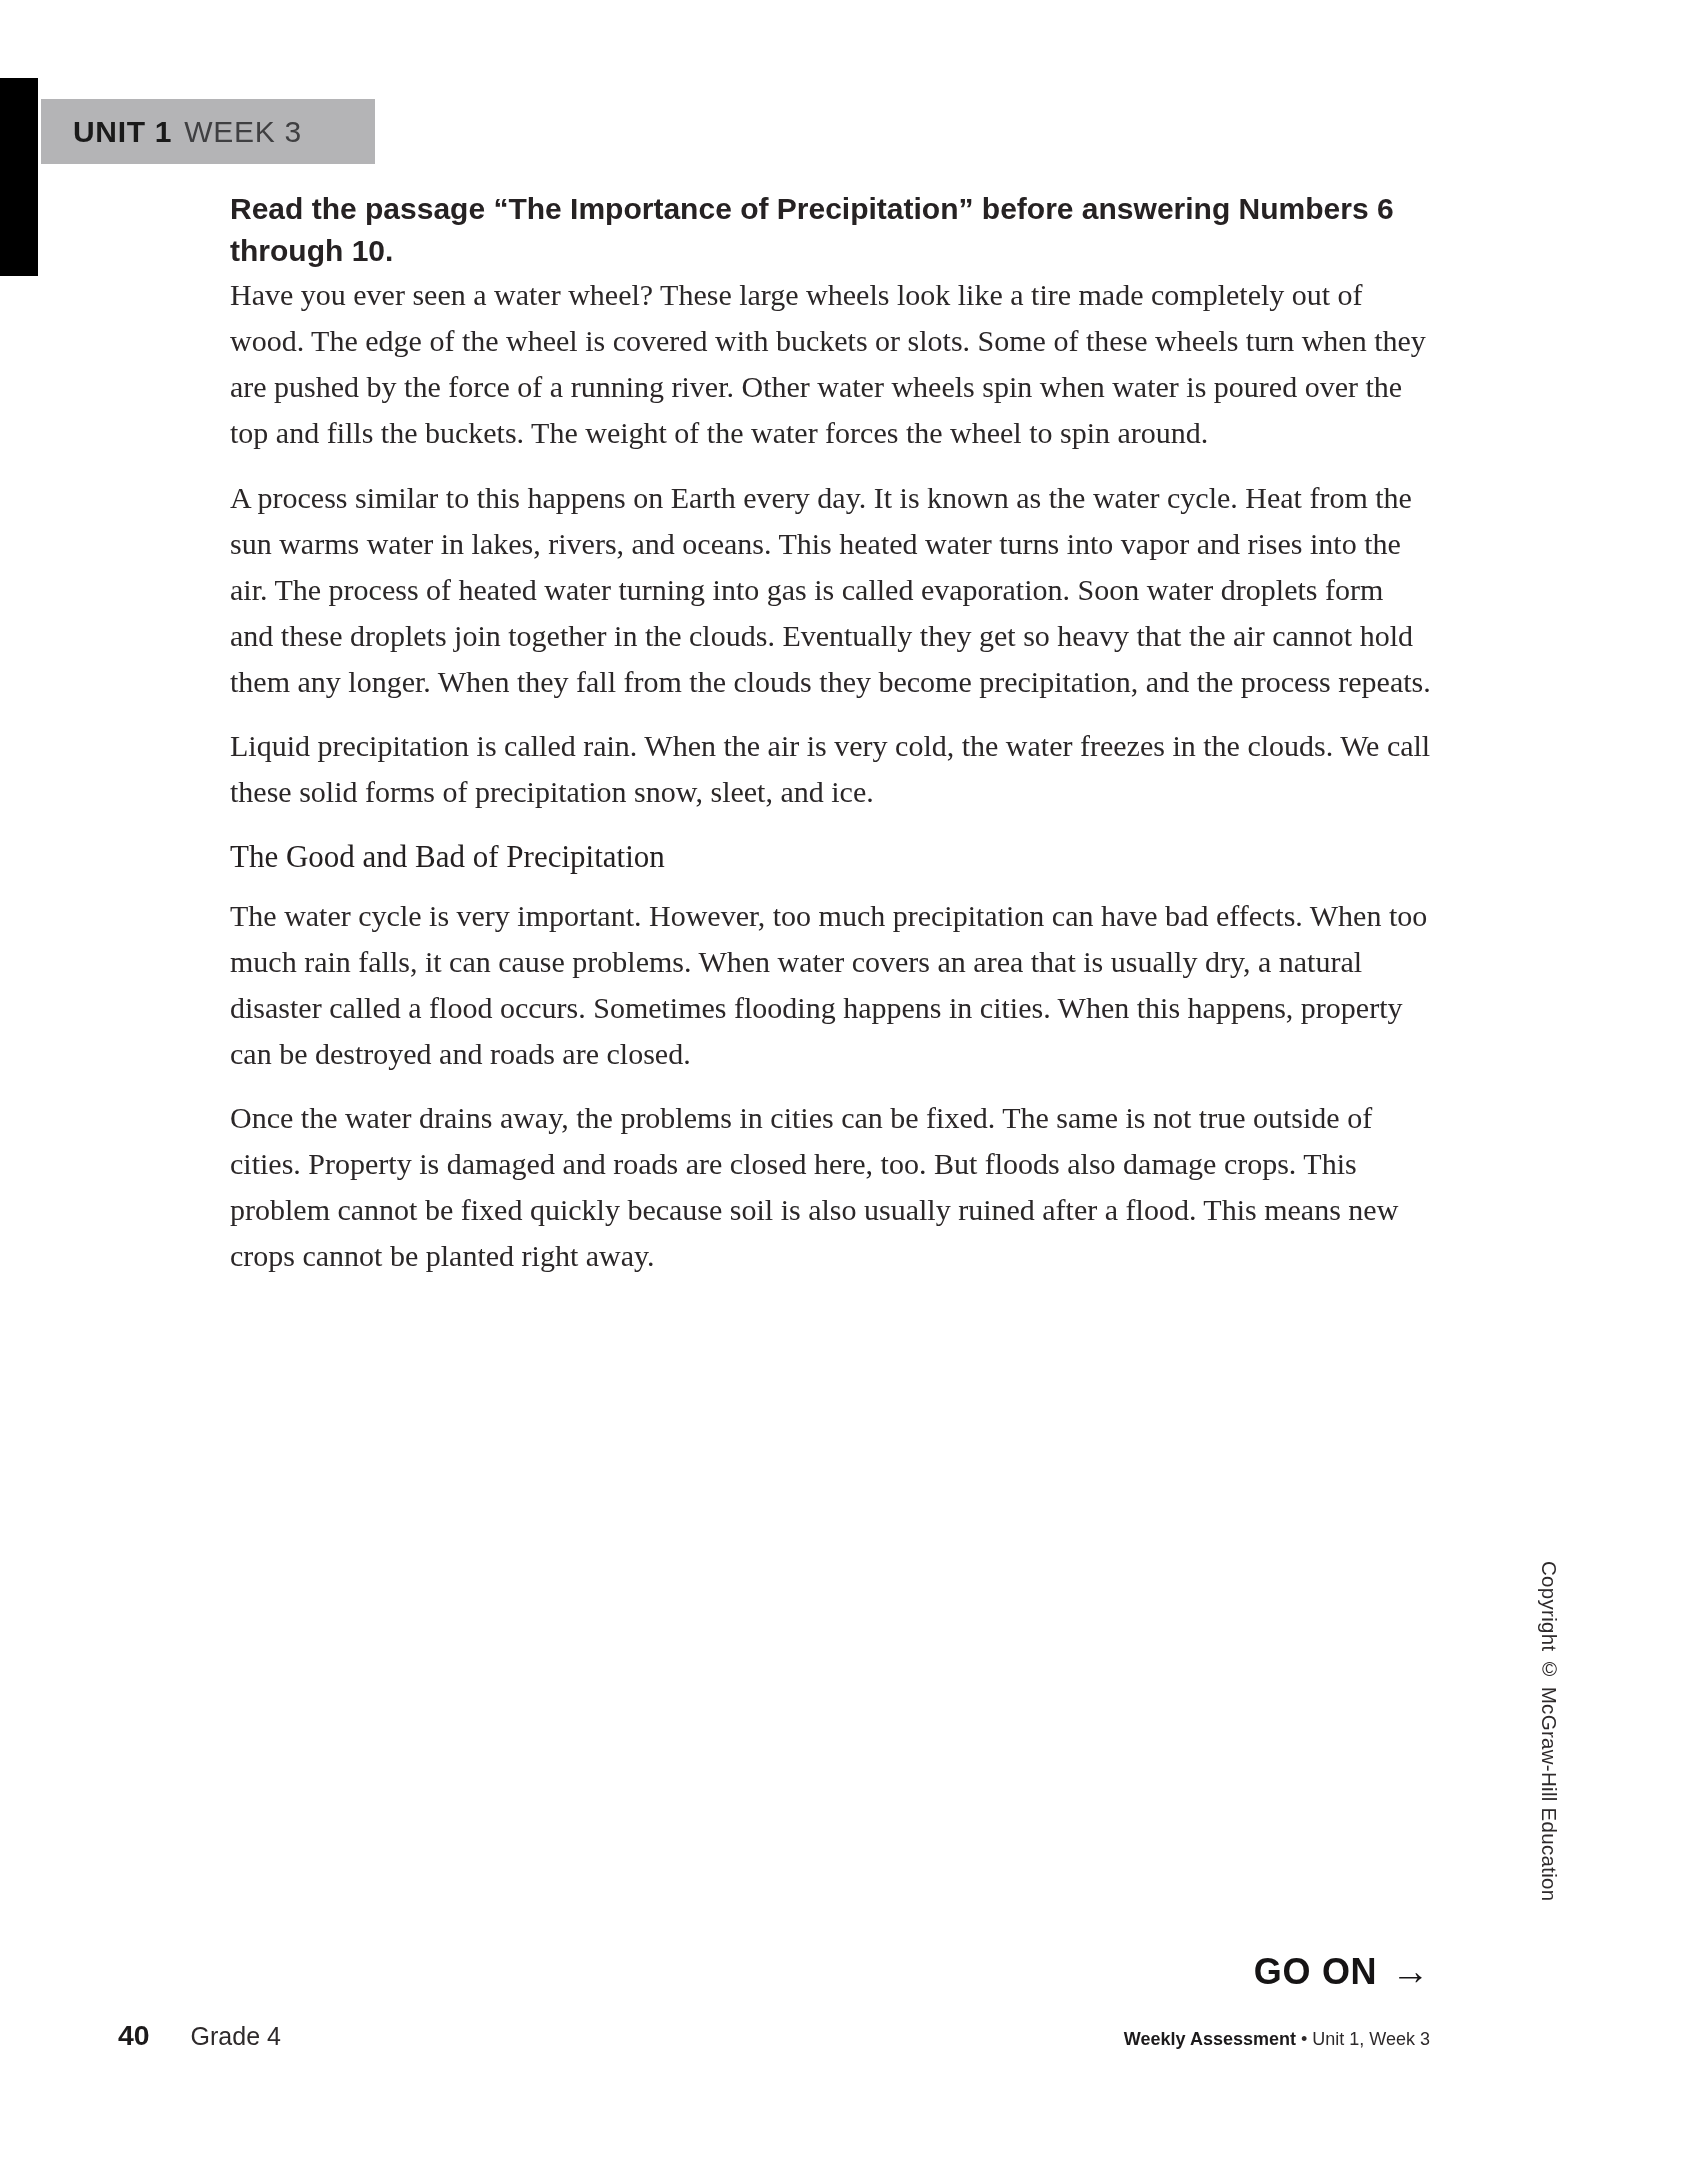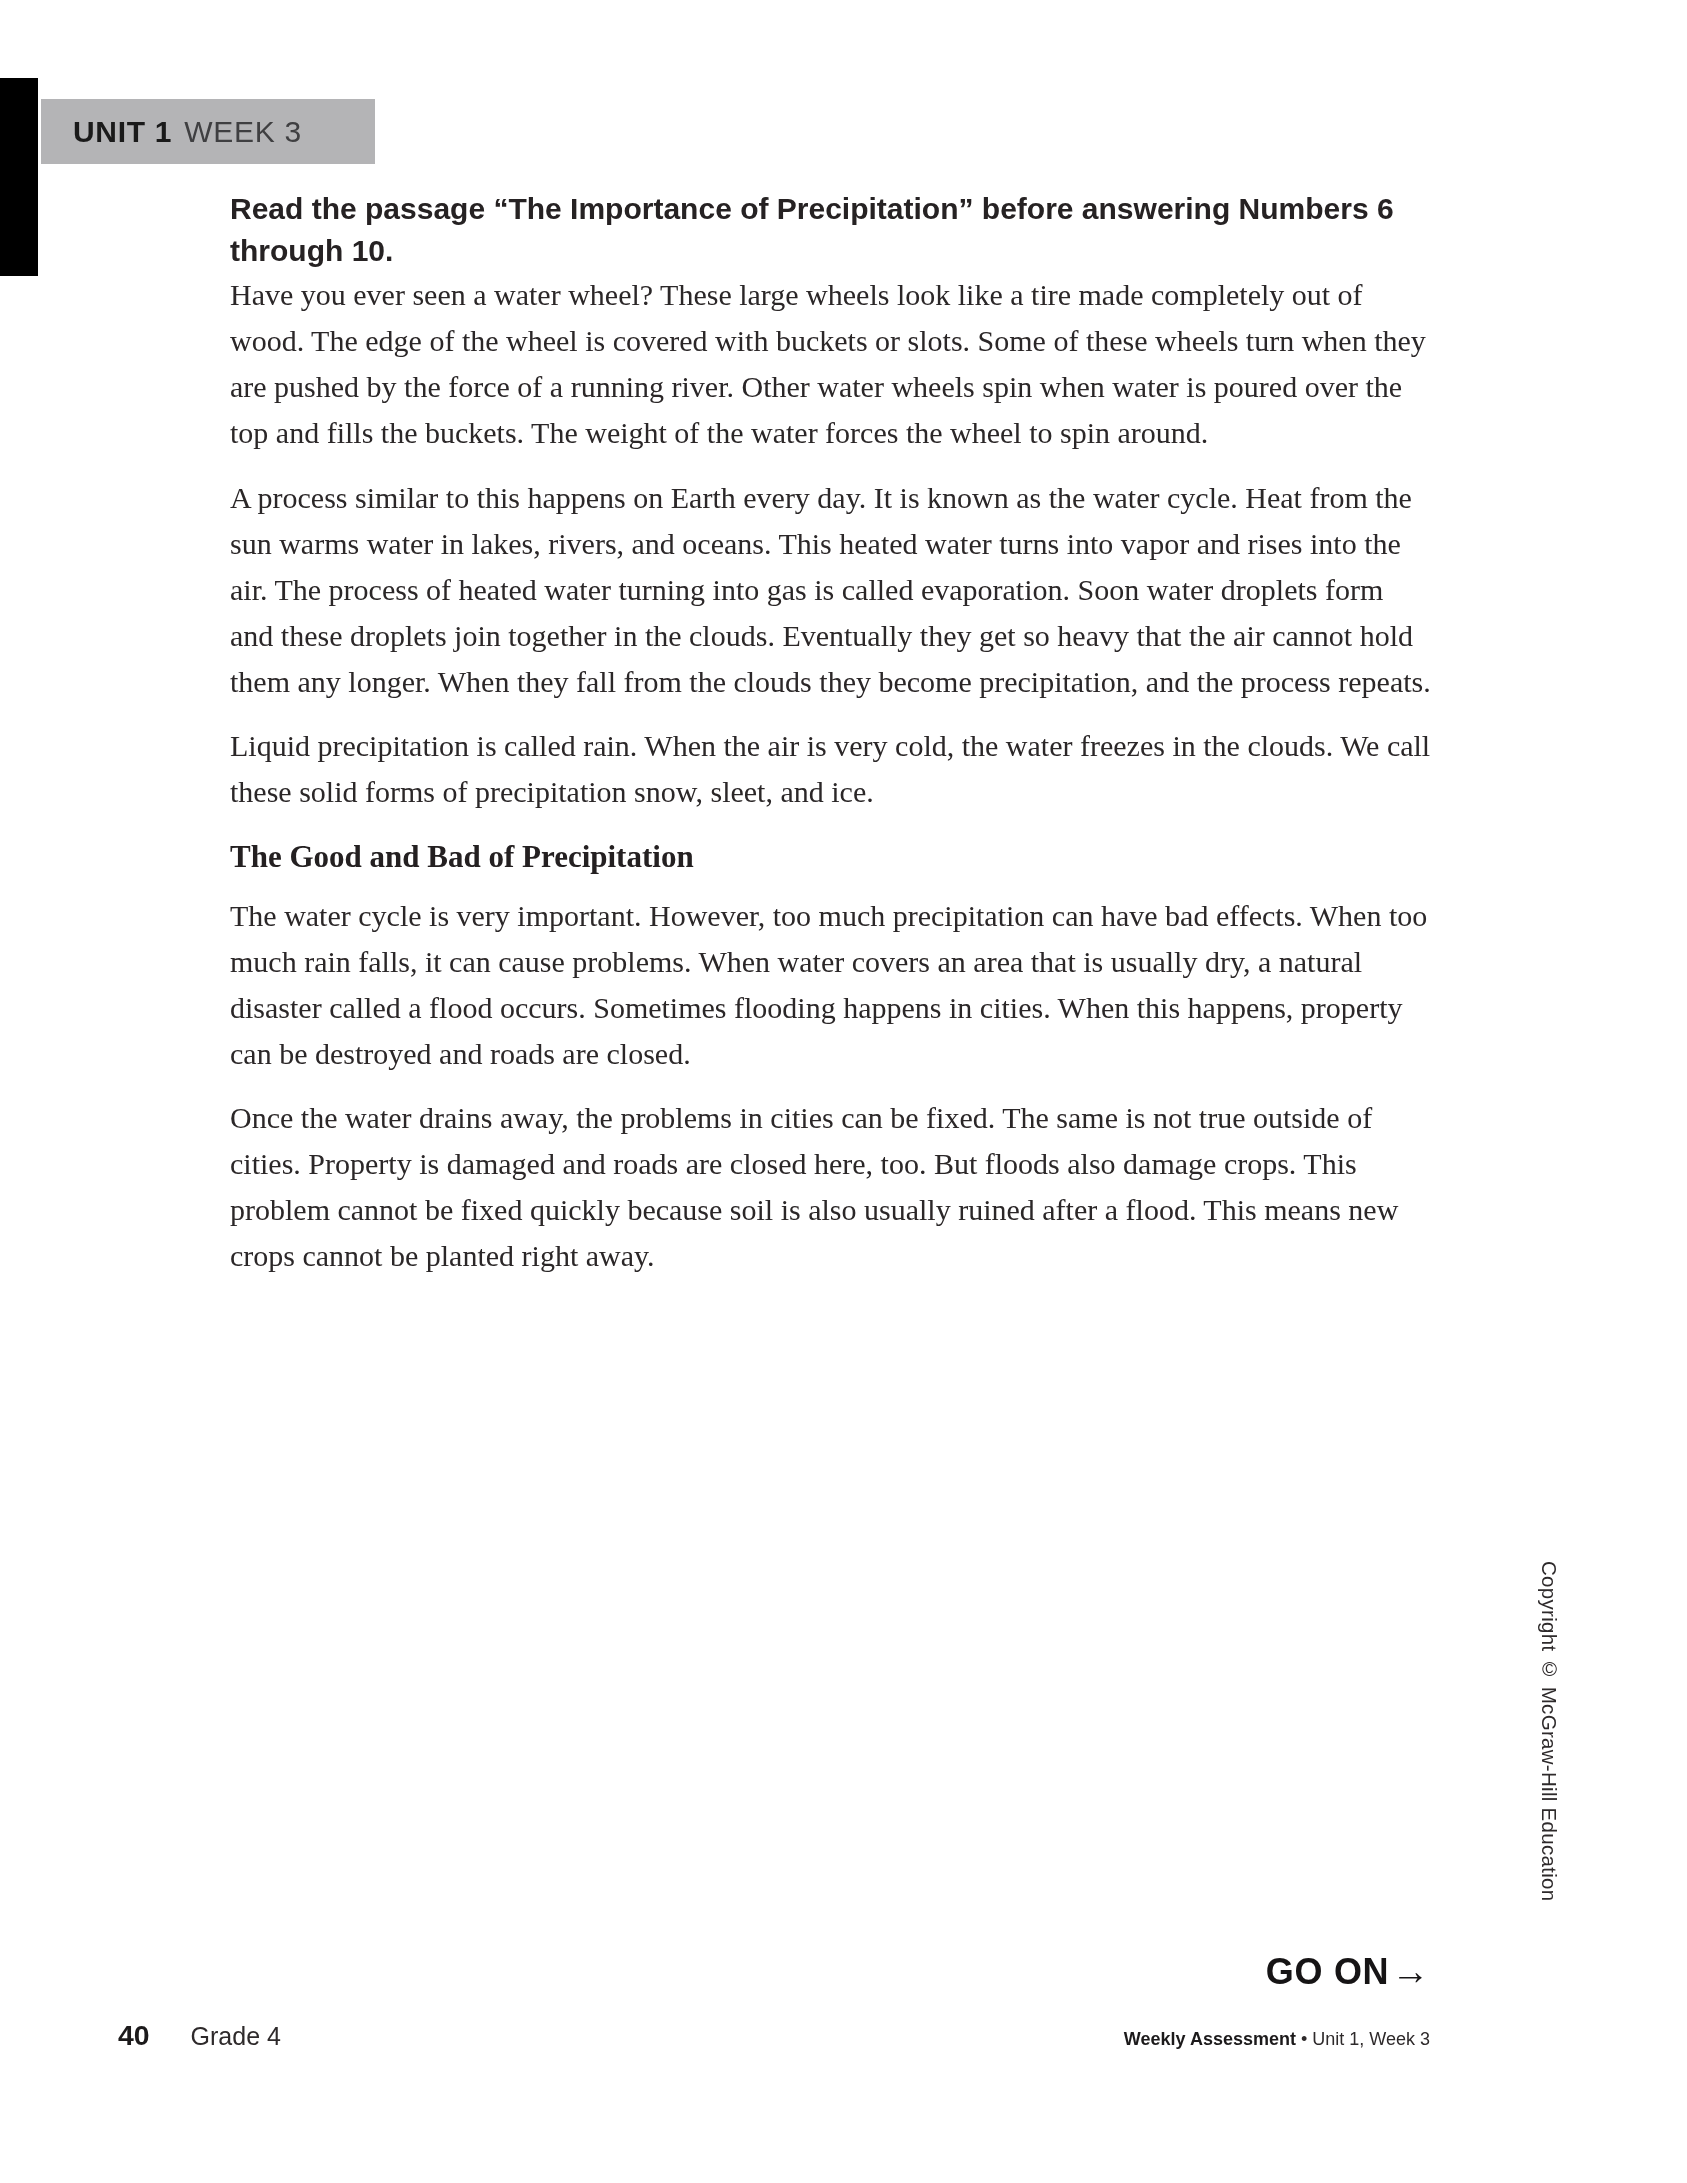--- a/index.html
+++ b/index.html
@@ -62,21 +62,21 @@
     letter-spacing: 0.3px;
   }
   .body-para {
     font-size: 30px;
     line-height: 46px;
     margin-bottom: 18.5px;
     color: #2b2728;
   }
   .subheading {
     font-family: "Liberation Serif", serif;
-    font-weight: bold;
+    font-weight: normal;
     font-size: 31px;
     line-height: 46px;
     margin-top: 12px;
     margin-bottom: 13.2px;
     color: #242021;
   }
   .copyright-vert {
     position: absolute;
     right: 126px;
     top: 1561px;
@@ -90,21 +90,21 @@
     position: absolute;
     right: 257px;
     top: 1950px;
     font-family: "Liberation Sans", sans-serif;
     font-weight: bold;
     font-size: 36px;
     color: #161415;
     letter-spacing: 0.7px;
     display: flex;
     align-items: center;
-    gap: 2px;
+    gap: 14px;
   }
   .go-on .arrow { font-size: 38px; font-weight: bold; }
   .footer {
     position: absolute;
     left: 118px;
     right: 257px;
     top: 2019px;
     display: flex;
     justify-content: space-between;
     align-items: baseline;

